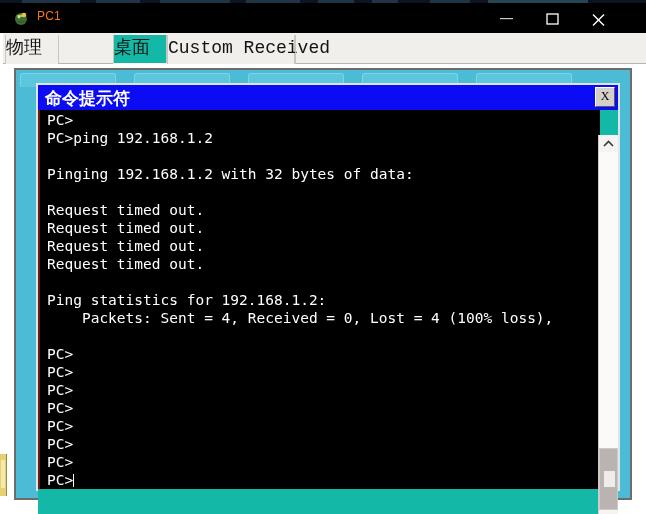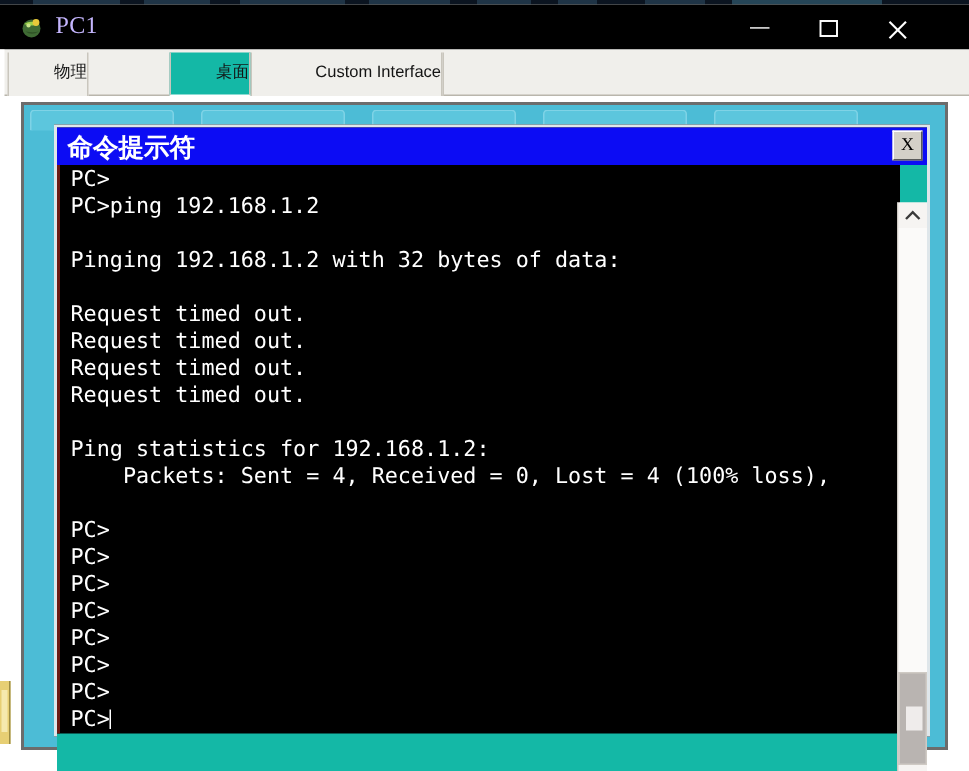--- a/index.html
+++ b/index.html
@@ -47,24 +47,24 @@
     background: #000000;
   }
   #app-icon {
     position: absolute;
     left: 14px; top: 8px;
     width: 15px; height: 15px;
   }
   #app-title {
     position: absolute;
     left: 37px; top: 6px;
-    color: #c4b5fd;
-    font-size: 16px;
+    color: #f97316;
+    font-size: 12px;
     letter-spacing: .2px;
-    font-family: Liberation Serif, serif;
+    font-family: Liberation Sans, sans-serif;
   }
   .wbtn {
     position: absolute;
     top: 0;
     width: 46px; height: 30px;
     color: #ffffff;
   }
   .wbtn svg { position: absolute; left: 15px; top: 10px; }
   #btn-min { left: 484px; }
   #btn-max { left: 530px; }
@@ -87,25 +87,25 @@
   }
   .tab {
     position: absolute;
     top: 2px;
     height: 29px;
     box-sizing: border-box;
     border-left: 1px solid #c9c6bd;
     border-right: 1px solid #c9c6bd;
     background: #f0efeb;
     color: #141414;
-    font-size: 11px;
-    text-align: right;
+    font-size: 18px;
+    text-align: left;
     line-height: 27px;
     white-space: nowrap;
-    font-family: Liberation Sans, sans-serif;
+    font-family: Liberation Mono, monospace;
   }
   .tab.sel {
     background: #14b8a6;
     border-left: 1px solid #c9c6bd;
     border-right: 1px solid #c9c6bd;
     border-bottom: 1px solid #ffffff;
     z-index: 3;
     font-weight: normal;
   }
   #tab-0 { left: 5px;   width: 54px; }
@@ -323,21 +323,21 @@
       <svg width="16" height="14" viewBox="0 0 16 14">
         <line x1="2" y1="1.5" x2="13" y2="12.5" stroke="#ffffff" stroke-width="1.4"></line>
         <line x1="13" y1="1.5" x2="2" y2="12.5" stroke="#ffffff" stroke-width="1.4"></line>
       </svg>
     </div>
   </div>
 
   <div id="tabstrip">
     <div class="tab" id="tab-0">物理</div>
     <div class="tab sel" id="tab-2">桌面</div>
-    <div class="tab" id="tab-3">Custom Interface</div>
+    <div class="tab" id="tab-3">Custom Received</div>
     <div id="tab-tailline"></div>
   </div>
 
   <div id="content">
 
     <div id="left-bgchip"></div>
 
     <div id="desktop">
 
       <div class="deskchip" style="left:4px;   width:96px;"></div>

